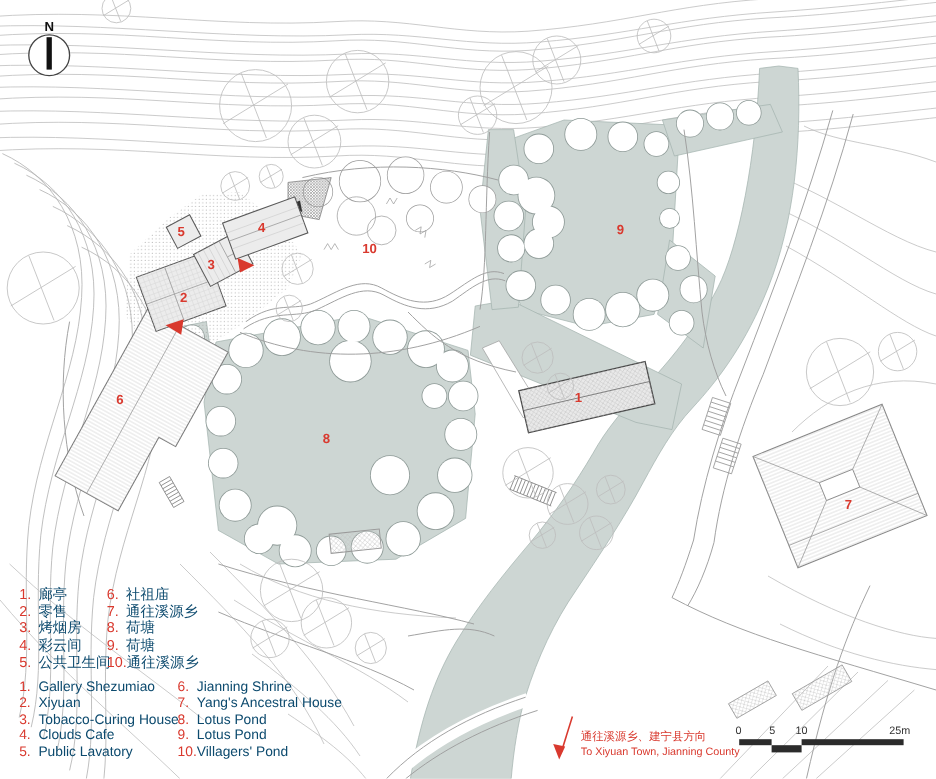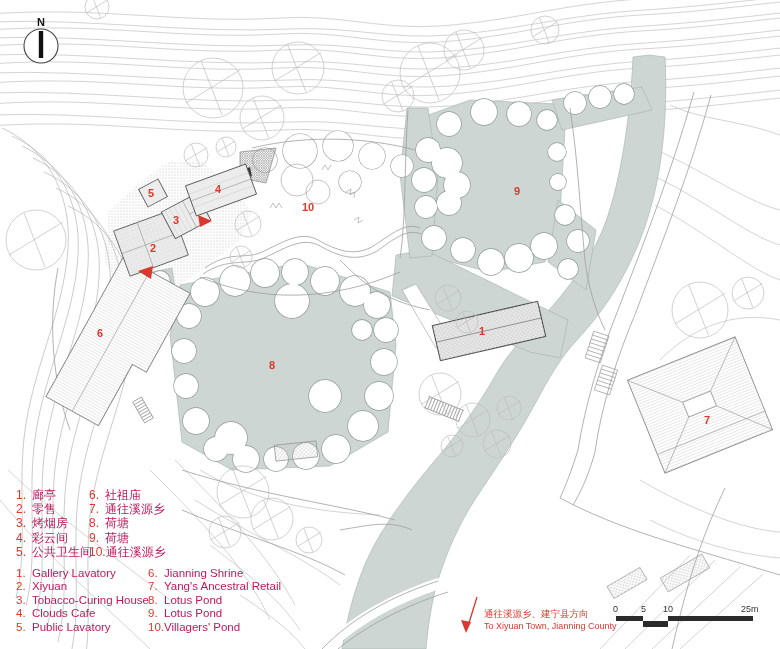--- a/index.html
+++ b/index.html
@@ -20,21 +20,21 @@
   .red{fill:#d9392e;}
   .scl{fill:#333;font-size:9px;}
   .dirtxt{fill:#d9392e;font-size:9.5px;}
   .dirtxt2{fill:#d9392e;font-size:9px;}
   
   .legend-col{position:absolute;}
   .lg-row{display:flex;align-items:baseline;white-space:nowrap;}
   .zh .lg-row{font-size:12px;line-height:14.2px;color:#2b2b2b;}
   .en .lg-row{font-size:11.5px;line-height:13.4px;color:#2b2b2b;}
   .lg-num{color:#d9392e;min-width:16px;flex:none;}
-  .lg-label{color:#be185d;}
+  .lg-label{color:#0c4a6e;}
 </style>
 </head>
 <body>
 
 <div class="stage">
 <svg width="780" height="649" viewBox="0 0 780 649">
   <defs>
     <path id="ctop" d="M-10,0 C100,-8 180,10 280,4 C340,0 380,16 440,12 C520,6 560,-10 640,-15 C700,-18 750,-25 790,-29"></path>
     <path id="ctop2" d="M-10,0 C90,-4 190,12 290,7 C350,4 390,18 450,13 C525,7 565,-7 645,-12 C705,-16 752,-22 790,-26"></path>
     <path id="cleft" d="M0,0 C40,18 70,60 66,120 C62,185 30,240 22,310 C16,370 26,420 14,470"></path>
@@ -404,21 +404,21 @@
         <span class="lg-label">荷塘</span>
       </div>
   <div class="lg-row">
         <span class="lg-num">10.</span>
         <span class="lg-label">通往溪源乡</span>
       </div>
 </div>
 <div class="legend-col en" style="left:16px;top:567px;">
   <div class="lg-row">
         <span class="lg-num">1.</span>
-        <span class="lg-label">Gallery Lavatory</span>
+        <span class="lg-label">Gallery Shezumiao</span>
       </div>
   <div class="lg-row">
         <span class="lg-num">2.</span>
         <span class="lg-label">Xiyuan</span>
       </div>
   <div class="lg-row">
         <span class="lg-num">3.</span>
         <span class="lg-label">Tobacco-Curing House</span>
       </div>
   <div class="lg-row">
@@ -430,21 +430,21 @@
         <span class="lg-label">Public Lavatory</span>
       </div>
 </div>
 <div class="legend-col en" style="left:148px;top:567px;">
   <div class="lg-row">
         <span class="lg-num">6.</span>
         <span class="lg-label">Jianning Shrine</span>
       </div>
   <div class="lg-row">
         <span class="lg-num">7.</span>
-        <span class="lg-label">Yang's Ancestral Retail</span>
+        <span class="lg-label">Yang's Ancestral House</span>
       </div>
   <div class="lg-row">
         <span class="lg-num">8.</span>
         <span class="lg-label">Lotus Pond</span>
       </div>
   <div class="lg-row">
         <span class="lg-num">9.</span>
         <span class="lg-label">Lotus Pond</span>
       </div>
   <div class="lg-row">

